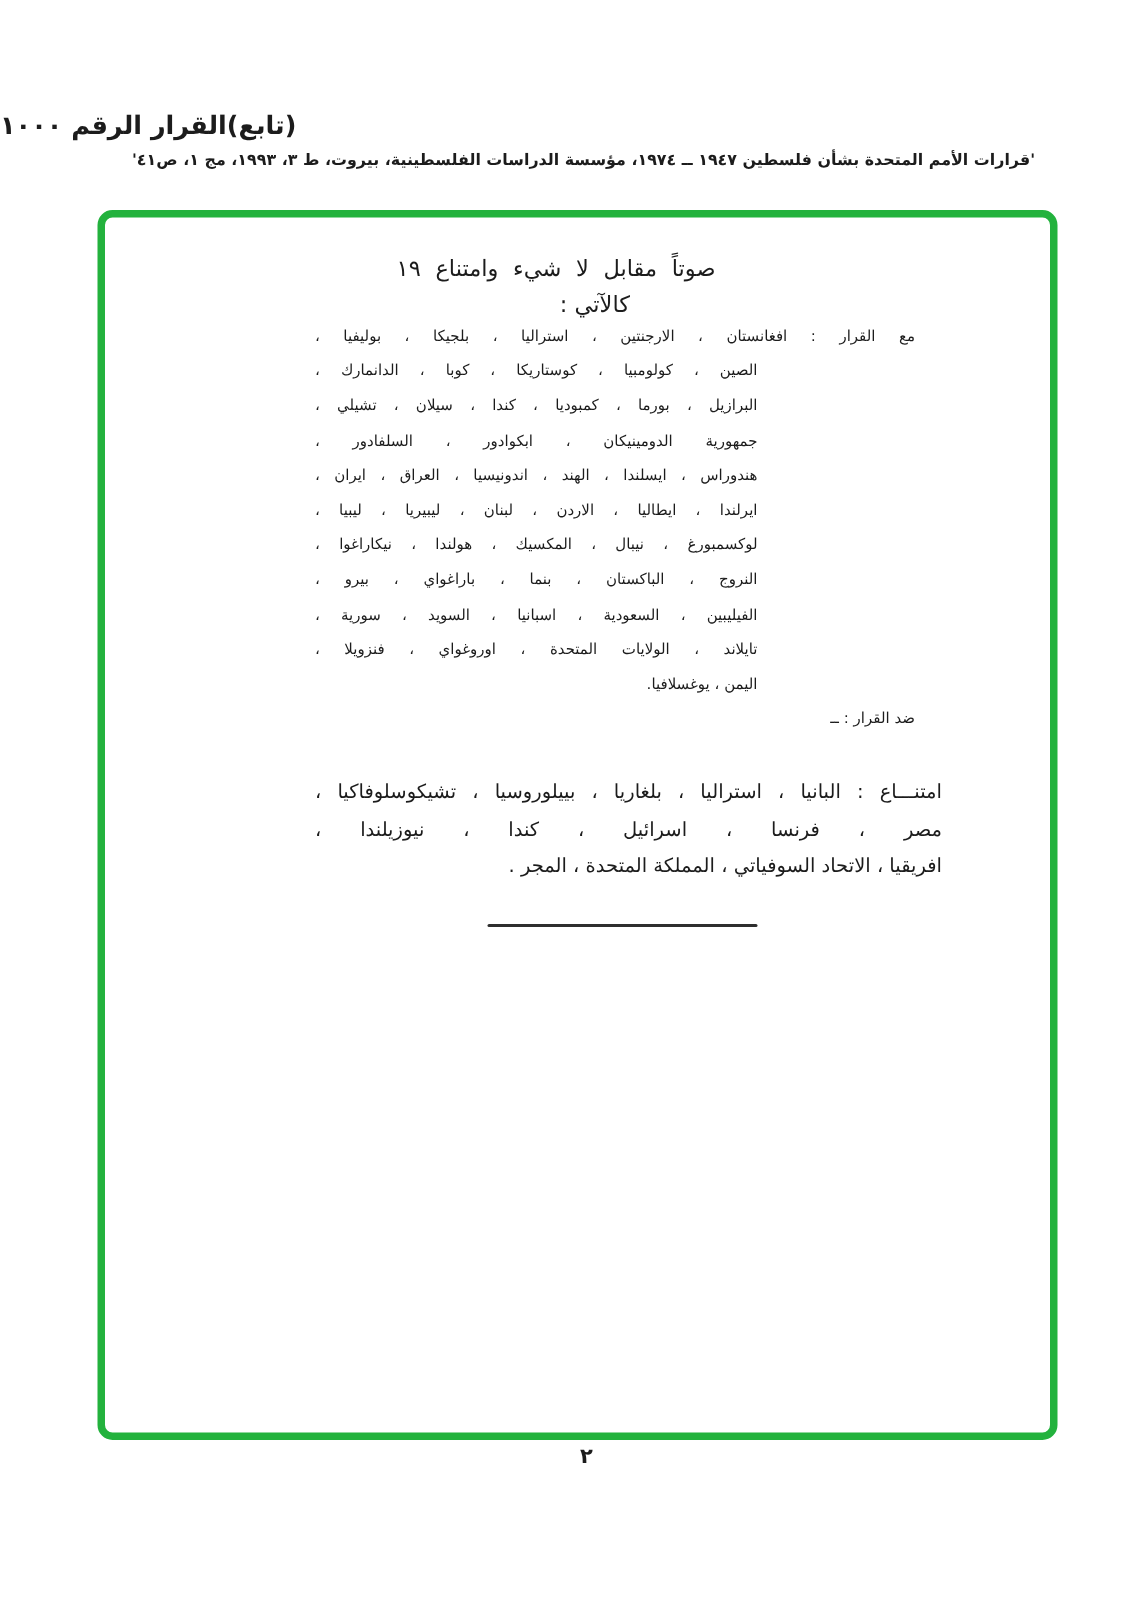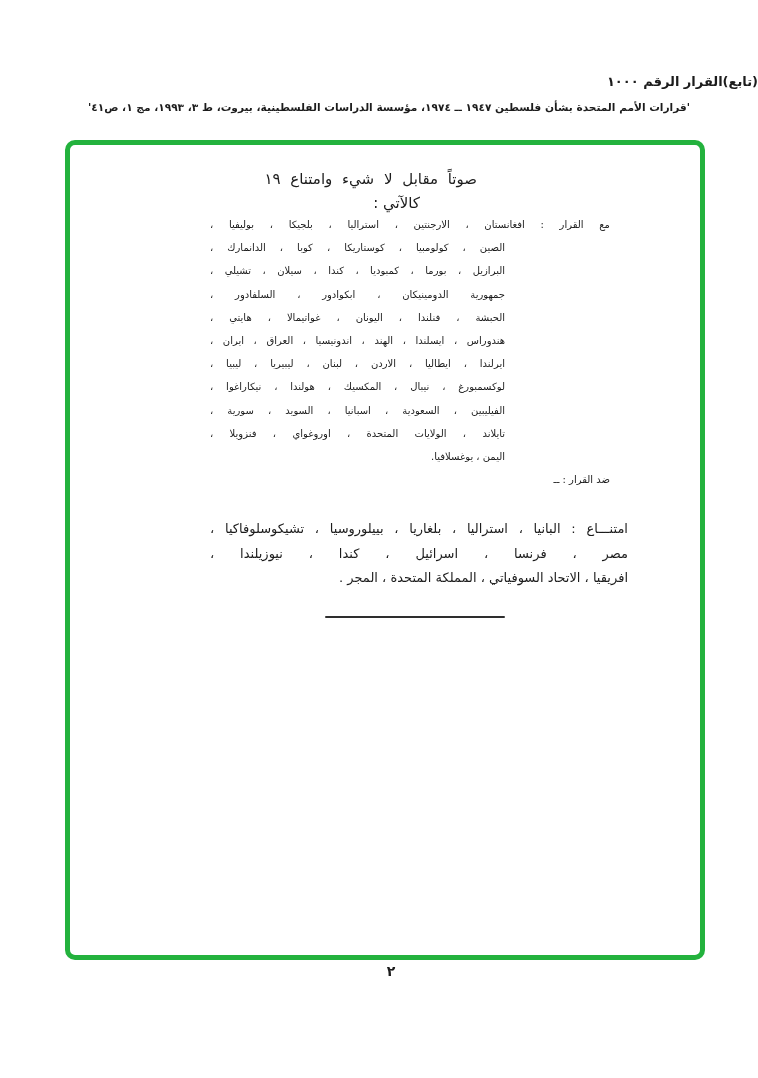--- a/index.html
+++ b/index.html
@@ -1,19 +1,19 @@
 <!DOCTYPE html>
 <html lang="ar"><head>
 <meta charset="utf-8">
 <style>
   html,body{margin:0;padding:0;background:#ffffff;}
   .page{position:relative;width:758px;height:1078px;background:#ffffff;overflow:hidden;
         font-family:"DejaVu Sans",sans-serif;color:#1c1c1c;}
-  .doc-title{position:absolute;top:74px;left:0;right:0;text-align:right;
-             font-size:13px;font-weight:bold;direction:rtl;}
+  .doc-title{position:absolute;top:74px;left:0;right:12px;text-align:left;
+             font-size:17px;font-weight:bold;direction:rtl;}
   .doc-citation{position:absolute;top:101px;left:0;right:0;text-align:center;
                 font-size:10.6px;font-weight:bold;direction:rtl;white-space:nowrap;padding-left:20px;}
   .frame{position:absolute;left:65px;top:140px;width:630px;height:810px;
          border:5px solid #23b23d;border-radius:10px;background:transparent;}
   .rtl{direction:rtl;unicode-bidi:embed;}
   .result-line{position:absolute;top:170px;right:281px;font-size:15px;word-spacing:5px;white-space:nowrap;}
   .as-follows{position:absolute;top:194px;right:338px;font-size:15px;white-space:nowrap;}
   .with-block{position:absolute;top:213px;right:148px;width:400px;
               font-size:10px;line-height:23.2px;}
   .abstain-block{position:absolute;top:517px;right:130px;width:418px;
@@ -38,24 +38,24 @@
   <div class="frame"></div>
 
   <div class="result-line rtl">صوتاً مقابل لا شيء وامتناع ١٩</div>
   <div class="as-follows rtl">كالآتي :</div>
 
   <div class="with-block rtl">
     <div class="vote-line j"><span>مع القرار :</span> <span>افغانستان ، الارجنتين ، استراليا ، بلجيكا ، بوليفيا ،</span></div>
     <div class="vote-line j hang">الصين ، كولومبيا ، كوستاريكا ، كوبا ، الدانمارك ،</div>
     <div class="vote-line j hang">البرازيل ، بورما ، كمبوديا ، كندا ، سيلان ، تشيلي ،</div>
     <div class="vote-line j hang">جمهورية الدومينيكان ، ابكوادور ، السلفادور ،</div>
-    <div class="vote-line j hang">الحبشة ، فنلندا ، اليونان ، غواتيمالا ، هايتي ،</div>
     <div class="vote-line j hang">هندوراس ، ايسلندا ، الهند ، اندونيسيا ، العراق ، ايران ،</div>
     <div class="vote-line j hang">ايرلندا ، ايطاليا ، الاردن ، لبنان ، ليبيريا ، ليبيا ،</div>
     <div class="vote-line j hang">لوكسمبورغ ، نيبال ، المكسيك ، هولندا ، نيكاراغوا ،</div>
+    <div class="vote-line j hang">النروج ، الباكستان ، بنما ، باراغواي ، بيرو ،</div>
     <div class="vote-line j hang">الفيليبين ، السعودية ، اسبانيا ، السويد ، سورية ،</div>
     <div class="vote-line j hang">تايلاند ، الولايات المتحدة ، اوروغواي ، فنزويلا ،</div>
     <div class="vote-line endline hang">اليمن ، يوغسلافيا.</div>
     <div class="vote-line endline">ضد القرار : ــ</div>
   </div>
 
   <div class="abstain-block rtl">
     <div class="vote-line j"><span>امتنـــاع :</span> <span>البانيا ، استراليا ، بلغاريا ، بييلوروسيا ، تشيكوسلوفاكيا ،</span></div>
     <div class="vote-line j">مصر ، فرنسا ، اسرائيل ، كندا ، نيوزيلندا ،</div>
     <div class="vote-line endline">افريقيا ، الاتحاد السوفياتي ، المملكة المتحدة ، المجر .</div>

